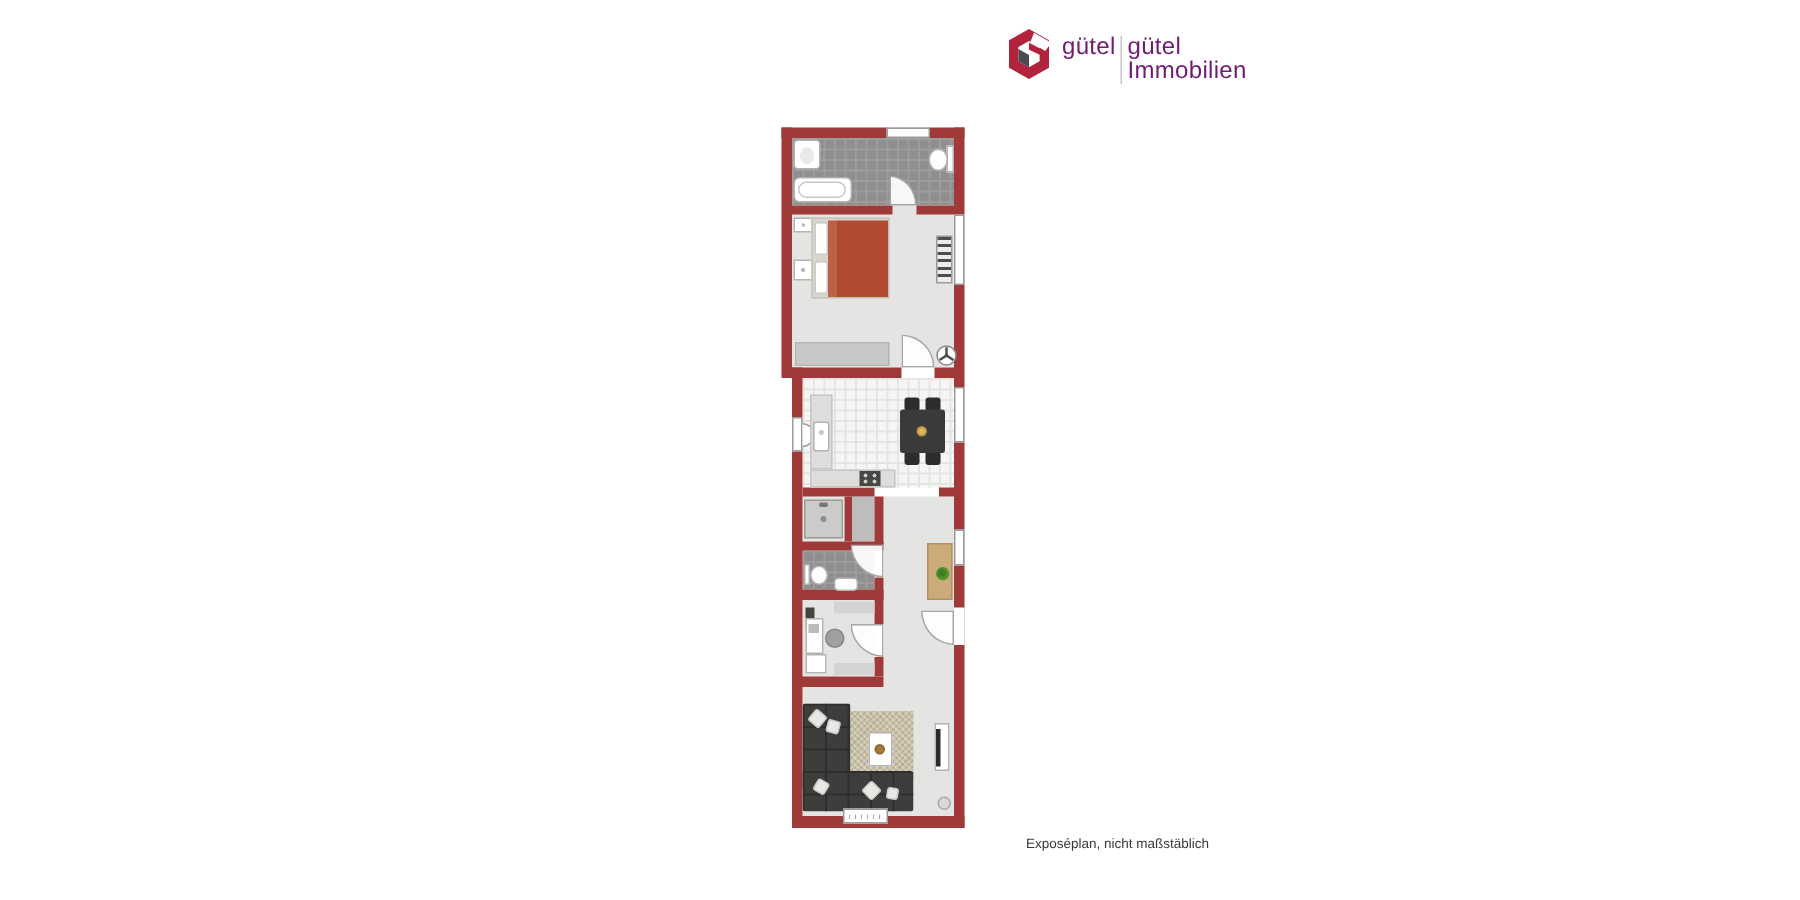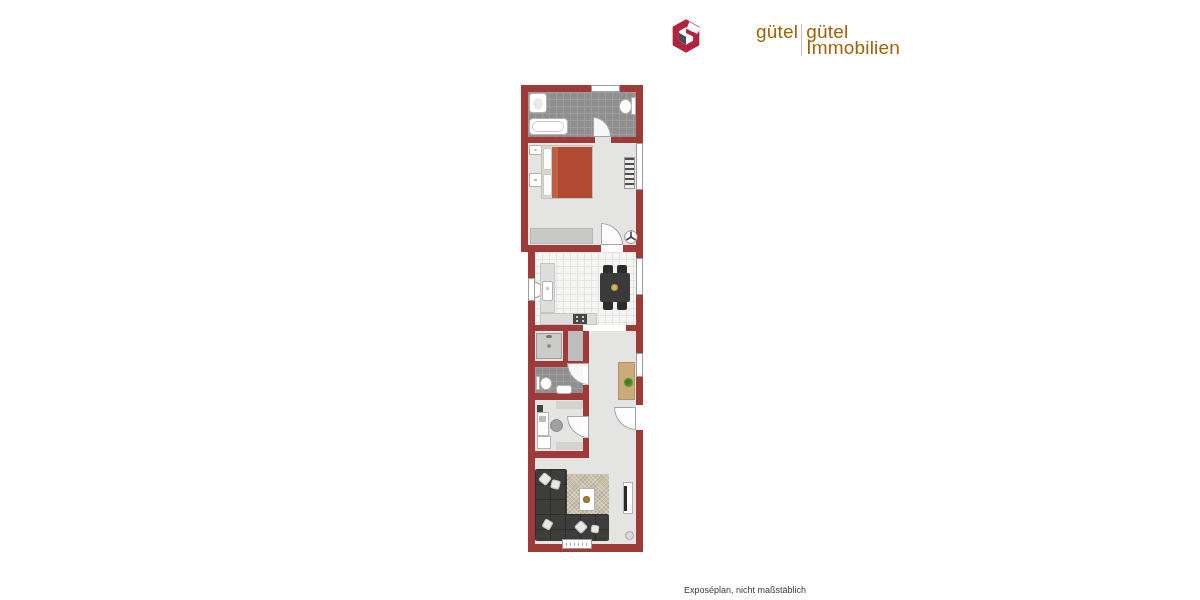--- a/index.html
+++ b/index.html
@@ -23,24 +23,24 @@
   .sofa{background:#3d3d3b;background-image:linear-gradient(#2e2e2c 1px,transparent 1px),linear-gradient(90deg,#2e2e2c 1px,transparent 1px);background-size:15px 15px;border-radius:2px;}
   .pillow{background:#e8e8e6;border:1px solid #c9c9c7;border-radius:2px;}
   .rug{background:#c9c0a9;background-image:repeating-linear-gradient(45deg,rgba(255,255,255,.28) 0 1px,transparent 1px 3px),repeating-linear-gradient(-45deg,rgba(110,100,75,.22) 0 1px,transparent 1px 3px);}
   .radiator{background:repeating-linear-gradient(180deg,#4e4e4c 0 2px,#ececea 2px 5px);border:1px solid #9b9b9b;}
   .counter{background:#dedddb;border:1px solid #c6c6c4;}
   .wood{background:#cbaa7c;border:1px solid #b3925f;}
   .plant{background:radial-gradient(circle at 45% 45%, #3f7d23 25%, #5ea233 70%, #4e8f2e 100%);border-radius:50%;}
   .circle{border-radius:50%;}
   
   #logo{position:absolute;left:671px;top:16px;display:flex;align-items:flex-start;gap:7px;}
-  #brandtext{display:flex;margin-top:8px;color:#a16207;font-size:19px;line-height:16px;letter-spacing:.2px;margin-left:48px;}
+  #brandtext{display:flex;margin-top:8px;color:#701a75;font-size:16px;line-height:16px;letter-spacing:.2px;}
   #brandtext .col2{border-left:1px solid #c4c4c4;padding-left:4px;margin-left:3px;}
   
-  #footer-note{position:absolute;left:660px;top:585px;width:170px;text-align:center;font-size:9px;color:#3a3a3a;}
+  #footer-note{position:absolute;left:660px;top:557px;width:170px;text-align:center;font-size:9px;color:#3a3a3a;}
 </style>
 </head>
 <body>
 
 <div id="stage">
 
   <div id="logo">
     <svg width="30" height="40" viewBox="0 0 36 42">
       <path d="M18 1 L34 10 V32 L18 41 L2 32 V10 Z M18 10.5 L26.5 15.3 V26.7 L18 31.5 L9.5 26.7 V15.3 Z" fill="#b2233d" fill-rule="evenodd"></path>
       <polygon points="22,4 36,12 31,18.5 19,11.5" fill="#ffffff"></polygon>

